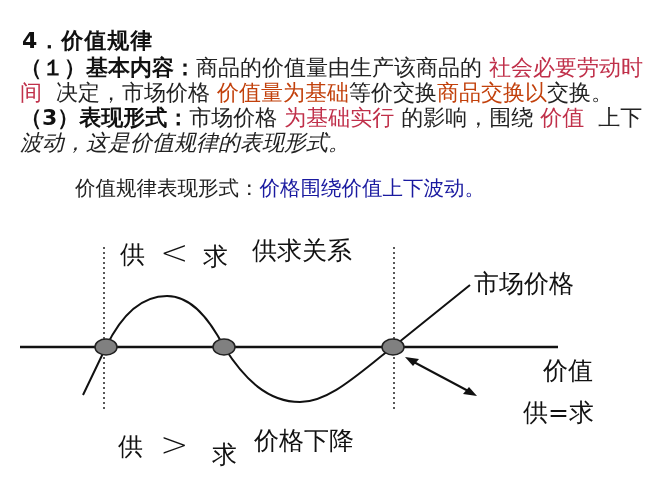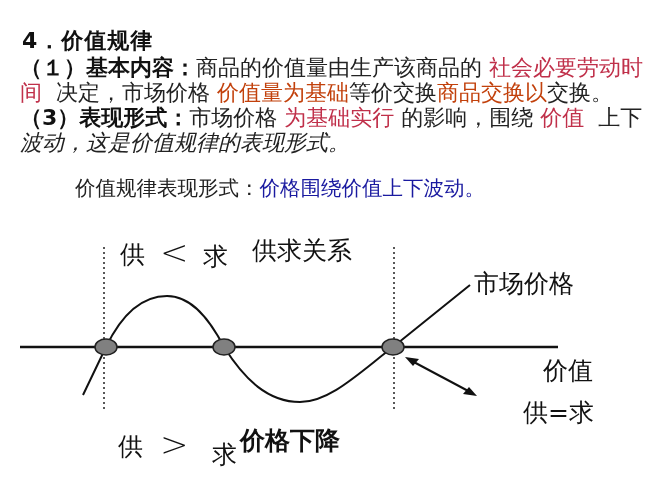--- a/index.html
+++ b/index.html
@@ -60,13 +60,13 @@
 <div class="dlabel" style="left:203px; top:240px;">求</div>
 <div class="dlabel" style="left:252px; top:234px;">供求关系</div>
 
 <div class="dlabel" style="left:474px; top:254px;margin-top:13px;">市场价格</div>
 <div class="dlabel" style="left:543px; top:354px;">价值</div>
 <div class="dlabel" style="left:486px; top:396px;margin-left:37px;">供=求</div>
 
 <div class="dlabel" style="left:118px; top:430px;">供</div>
 <div class="dlabel" style="left:160px; top:424px; font-size:34px; font-weight:100;">&gt;</div>
 <div class="dlabel" style="left:212px; top:438px;">求</div>
-<div class="dlabel" style="left:240px; top:424px;font-weight:bold;">价格下降</div>
+<div class="dlabel" style="left:254px; top:424px;">价格下降</div>
 
 </body></html>

